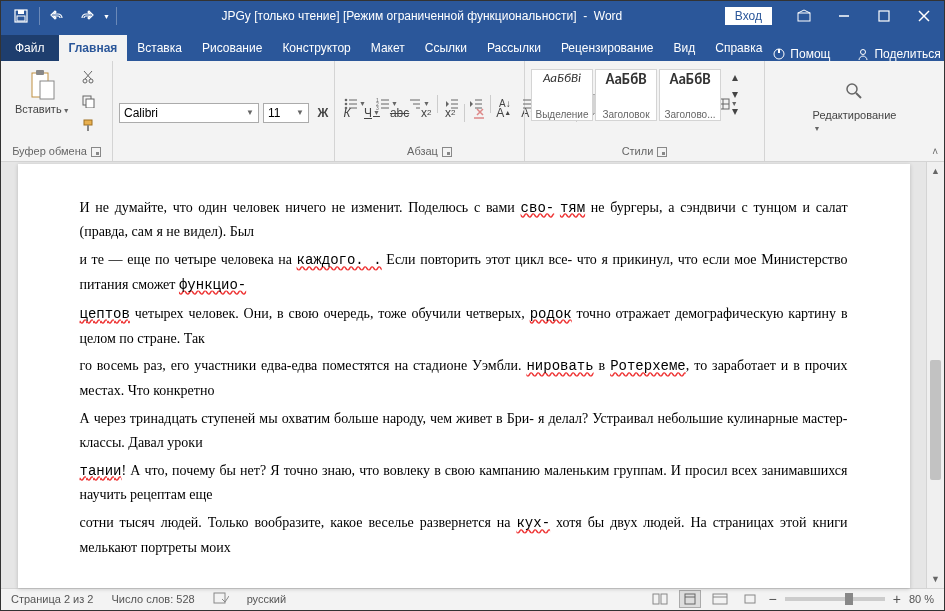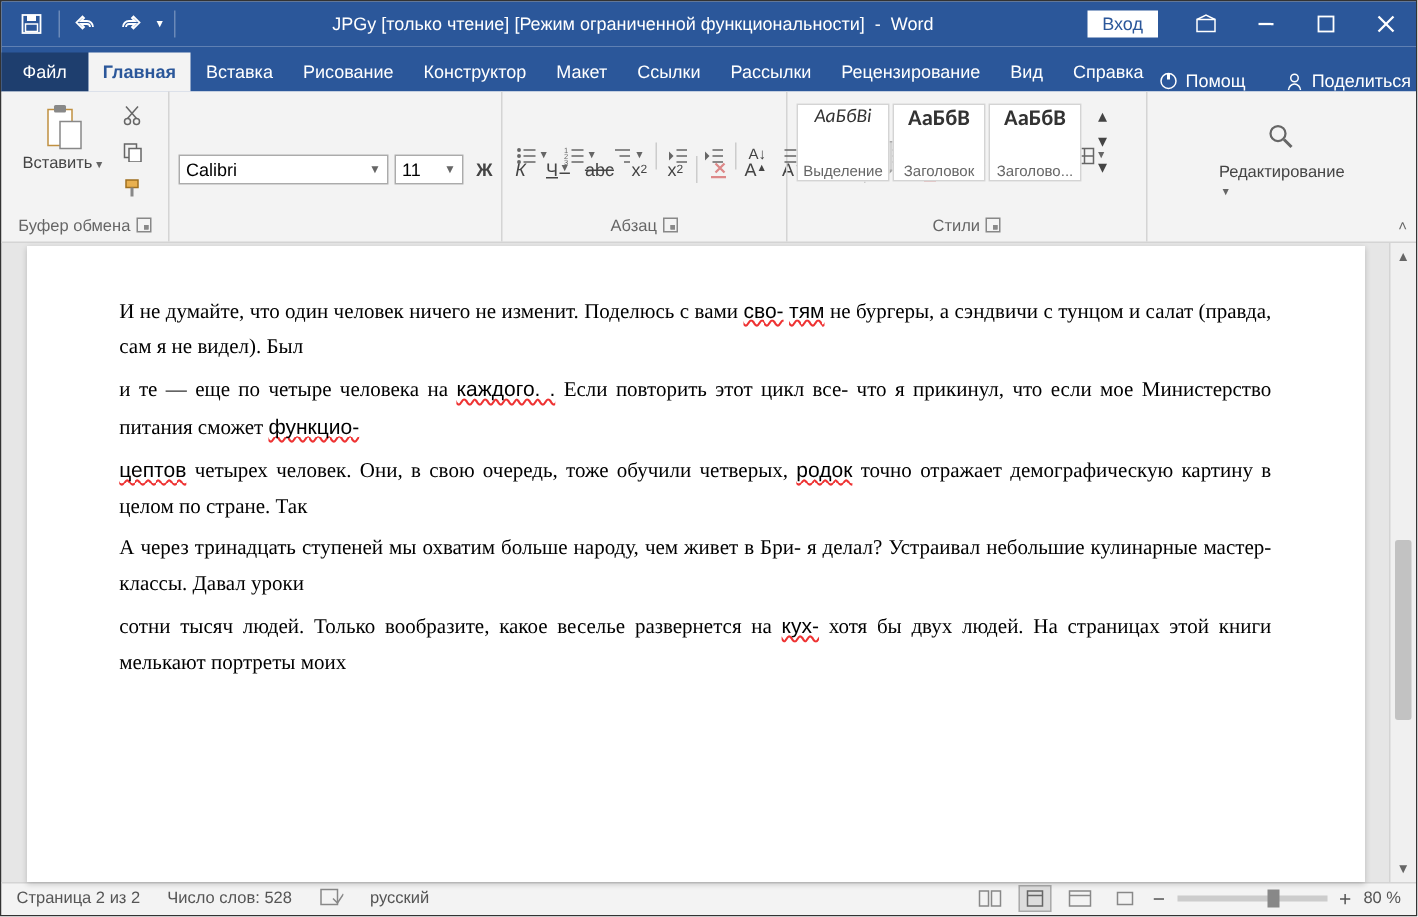--- a/index.html
+++ b/index.html
@@ -15,38 +15,38 @@
 .win-btn { width: 40px; height: 30px; display: flex; align-items: center; justify-content: center; cursor: pointer; }
 .tabsbar { height: 30px; background: #2b579a; display: flex; align-items: flex-end; color: #fff; font-size: 12px; }
 .tab { padding: 6px 10px 6px; cursor: pointer; white-space: nowrap; }
 .tab.file { background: #1e3e6e; padding: 6px 14px; }
 .tab.active { background: #f3f3f3; color: #2b579a; font-weight: 600; margin-top: 39px; }
 .tabs-right { margin-left: auto; display: flex; align-items: center; gap: 26px; padding-right: 14px; }
 .tabs-right .icobtn { display: flex; align-items: center; gap: 4px; cursor: pointer; font-size: 12px; }
 .ribbon { height: 108px; background: #f3f3f3; border-bottom: 1px solid #d4d4d4; display: flex; position: relative; }
 .ribgroup { border-right: 1px solid #d4d4d4; display: flex; flex-direction: column; padding: 4px 6px 0; }
 .ribgroup .rows { display: flex; gap: 4px; }
-.ribgroup .label { font-size: 11px; color: #666; text-align: center; padding: 2px 0 4px; display: flex; justify-content: center; align-items: flex-start; gap: 4px; }
+.ribgroup .label { font-size: 11px; color: #666; text-align: center; padding: 2px 0 4px; display: flex; justify-content: center; align-items: flex-end; gap: 4px; }
 .launcher { width: 10px; height: 10px; border: 1px solid #888; position: relative; cursor: pointer; display: inline-block; }
 .launcher::after { content: ''; position: absolute; right: 1px; bottom: 1px; border-right: 3px solid #888; border-bottom: 3px solid #888; width: 0; height: 0; }
 .btnrow { display: flex; gap: 4px; align-items: center; }
 .ibtn { min-width: 20px; height: 20px; display: flex; align-items: center; justify-content: center; cursor: pointer; border: 1px solid transparent; padding: 0 2px; font-size: 12px; color: #444; }
 .bigbtn { display: flex; flex-direction: column; align-items: center; padding: 4px 8px; cursor: pointer; }
 .bigbtn .ico { width: 32px; height: 32px; display: flex; align-items: center; justify-content: center; }
 .bigbtn .txt { font-size: 11px; color: #444; margin-top: 2px; }
 .combo { height: 20px; border: 1px solid #ababab; background: #fff; display: flex; align-items: center; padding: 0 4px; font-size: 12px; }
 .combo .drop { margin-left: 4px; font-size: 8px; color: #666; }
 .style-box { width: 62px; height: 52px; border: 1px solid #d4d4d4; background: #fff; display: flex; flex-direction: column; align-items: center; justify-content: space-between; cursor: pointer; }
 .style-box .preview { font-family: Calibri, sans-serif; font-size: 13px; color: #333; }
 .style-box .lbl { font-size: 10px; color: #666; margin-top: 2px; }
 .style-box.sel .preview { font-style: italic; }
 .document-area { flex: 1; background: #e6e6e6; position: relative; display: flex; }
 .page { background: #fff; margin: 2px auto 0; width: 892px; height: 424px; box-shadow: 0 1px 4px rgba(0,0,0,0.2); padding: 32px 62px 0; overflow: hidden; }
 .page p { font-family: "Times New Roman", serif; font-size: 14px; color: #000; line-height: 1.7; text-align: justify; margin-bottom: 4px; }
-.spell { text-decoration: underline wavy #e33; text-decoration-skip-ink: none; }
+.spell { text-decoration: underline wavy #e33; text-decoration-skip-ink: none; font-family: Liberation Mono, monospace; }
 .vscroll { width: 18px; background: #f0f0f0; display: flex; flex-direction: column; border-left: 1px solid #d4d4d4; }
 .vscroll .arr { height: 18px; display: flex; align-items: center; justify-content: center; font-size: 9px; color: #666; cursor: pointer; }
 .vscroll .track { flex: 1; position: relative; }
 .vscroll .thumb { position: absolute; left: 3px; right: 3px; top: 180px; height: 120px; background: #c2c2c2; border-radius: 2px; }
 .collapse-ribbon { position: absolute; right: 2px; bottom: 2px; font-size: 10px; color: #666; cursor: pointer; padding: 2px 4px; }
 .statusbar { height: 24px; background: #f3f3f3; border-top: 1px solid #d4d4d4; display: flex; align-items: center; font-size: 11px; color: #555; padding: 0 10px; gap: 18px; }
 .statusbar .right { margin-left: auto; display: flex; align-items: center; gap: 8px; }
 .view-btn { width: 22px; height: 18px; display: flex; align-items: center; justify-content: center; cursor: pointer; border: 1px solid transparent; }
 .view-btn.active { border-color: #aaa; background: #ddd; }
 .zoom-slider { width: 100px; height: 4px; background: #ccc; position: relative; }
@@ -393,21 +393,23 @@
     </div>
 
     <div class="collapse-ribbon">˄</div>
   </div>
 
   <div class="document-area">
     <div class="page" id="doc-host">
         <p>И не думайте, что один человек ничего не изменит. Поделюсь с вами <span class="spell">сво-</span> <span class="spell">тям</span> не бургеры, а сэндвичи с тунцом и салат (правда, сам я не видел). Был</p>
         <p>и те — еще по четыре человека на <span class="spell">каждого. .</span> Если повторить этот цикл все- что я прикинул, что если мое Министерство питания сможет <span class="spell">функцио-</span></p>
         <p><span class="spell">цептов</span> четырех человек. Они, в свою очередь, тоже обучили четверых, <span class="spell">родок</span> точно отражает демографическую картину в целом по стране. Так</p>
+        <p>го восемь раз, его участники едва-едва поместятся на стадионе Уэмбли. <span class="spell">нировать</span> в <span class="spell">Ротерхеме</span>, то заработает и в прочих местах. Что конкретно</p>
         <p>А через тринадцать ступеней мы охватим больше народу, чем живет в Бри- я делал? Устраивал небольшие кулинарные мастер-классы. Давал уроки</p>
+        <p><span class="spell">тании</span>! А что, почему бы нет? Я точно знаю, что вовлеку в свою кампанию маленьким группам. И просил всех занимавшихся научить рецептам еще</p>
         <p>сотни тысяч людей. Только вообразите, какое веселье развернется на <span class="spell">кух-</span> хотя бы двух людей. На страницах этой книги мелькают портреты моих</p>
       </div>
     <div class="vscroll">
       <div class="arr">▲</div>
       <div class="track">
           <div class="thumb"></div>
         </div>
       <div class="arr">▼</div>
     </div>
   </div>

